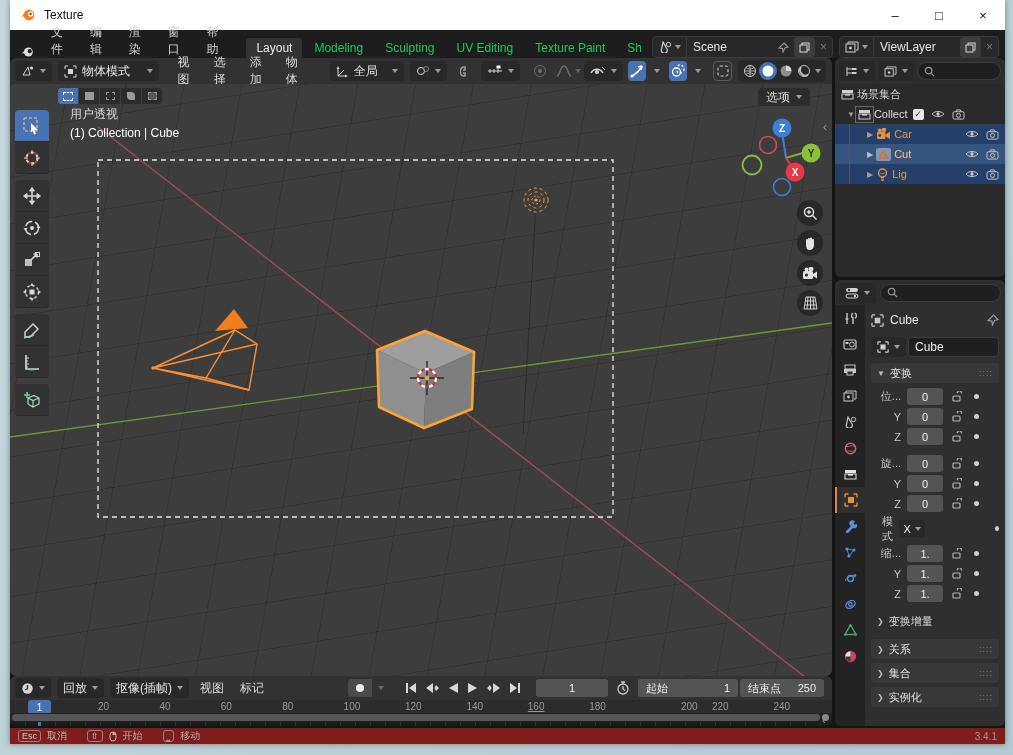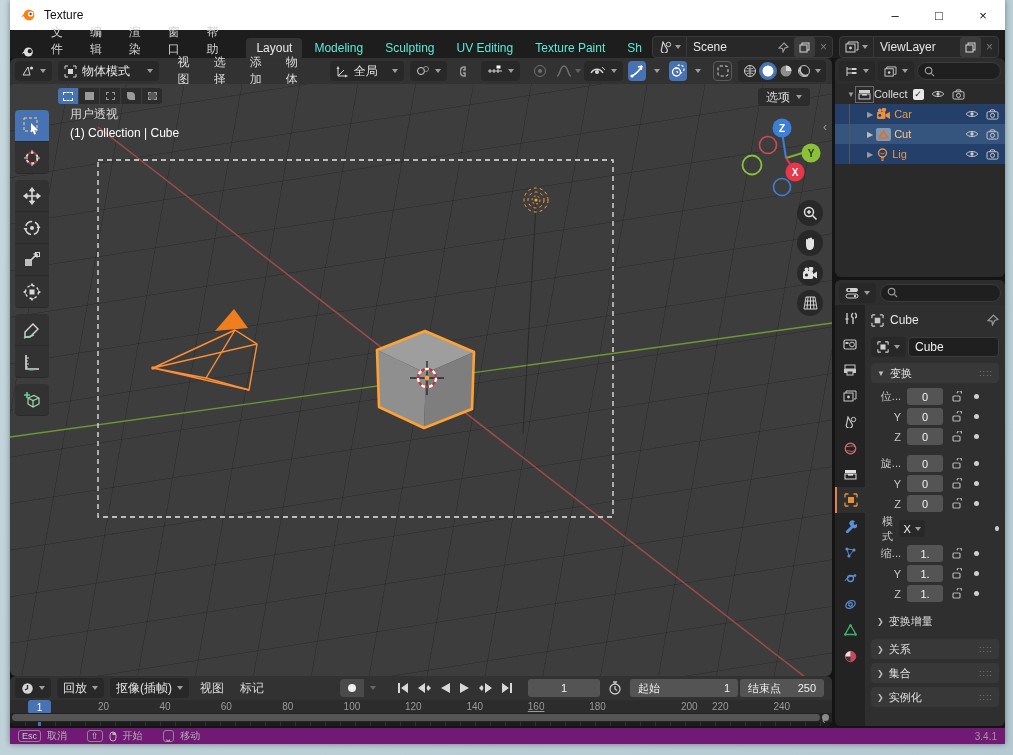--- a/index.html
+++ b/index.html
@@ -3,21 +3,21 @@
 <meta charset="utf-8">
 <style>
 *{box-sizing:border-box;margin:0;padding:0;user-select:none}
 body{background:linear-gradient(135deg,#c6d8de,#b4c9d2);font-family:"Liberation Sans","DejaVu Sans",sans-serif;width:1013px;height:755px;overflow:hidden;position:relative}
 .abs{position:absolute}
 .window{position:absolute;left:10px;top:0;width:995px;height:744px;background:#141414;box-shadow:0 0 6px rgba(0,0,0,.4)}
 .titlebar{position:absolute;left:0;top:0;width:100%;height:30px;background:#ffffff;display:flex;align-items:center;color:#111;font-size:12px}
 .wbtn{width:44px;height:30px;display:flex;align-items:center;justify-content:center;font-size:13px;color:#111}
 .topbar{position:absolute;left:0;top:30px;width:100%;height:28px;background:#1d1d1d;display:flex;align-items:flex-end;font-size:12px;color:#cfcfcf}
 .menu-item{padding:0 10px;color:#d2d2d2}
-.wtab{padding:3px 10px;color:#5eead4;border-radius:4px 4px 0 0;margin-right:2px;white-space:nowrap}
+.wtab{padding:3px 10px;color:#22c55e;border-radius:4px 4px 0 0;margin-right:2px;white-space:nowrap}
 .wtab.active{background:#333333;color:#e8e8e8}
 .idwidget{display:flex;align-items:center;background:#282828;border:1px solid #3a3a3a;border-radius:4px;height:22px;margin-left:6px}
 .idwidget .seg{display:flex;align-items:center;padding:0 5px;height:100%}
 .idwidget .name{color:#e5e5e5;padding:0 6px;min-width:86px}
 .toolheader{position:absolute;left:0;top:58px;width:822px;height:26px;background:#323232;display:flex;align-items:center;font-size:12px;color:#dcdcdc;border-radius:6px 6px 0 0}
 .dd{display:flex;align-items:center;gap:5px;background:#282828;border-radius:4px;height:20px;padding:0 6px;margin:0 3px;color:#e3e3e3}
 .chev{width:0;height:0;border-left:3px solid transparent;border-right:3px solid transparent;border-top:4px solid #9f9f9f;display:inline-block}
 .hmenu{padding:0 8px;color:#dadada}
 .tgl{width:22px;height:20px;border-radius:4px;display:flex;align-items:center;justify-content:center;margin-left:2px}
 .tgl.on{background:#4772b3}
@@ -53,21 +53,21 @@
 .fdot{width:5px;height:5px;border-radius:50%;background:#cfcfcf;margin-left:12px}
 .panelhdr{display:flex;align-items:center;height:20px;background:#383838;border-radius:4px;margin:4px 0;padding:0 6px;color:#e0e0e0}
 .dots{margin-left:auto;color:#7e7e7e;font-size:9px;letter-spacing:1px}
 .timeline{position:absolute;left:0;top:676px;width:822px;height:50px;background:#2b2b2b;border-radius:6px;overflow:hidden}
 .tlheader{height:24px;background:#323232;display:flex;align-items:center;font-size:12px;color:#dcdcdc}
 .ruler{position:absolute;left:0;top:24px;width:100%;height:13px;background:#2c2c2c;font-size:10px;color:#9a9a9a}
 .tick{position:absolute;top:1px}
 .scrollrow{position:absolute;left:0;top:37px;width:100%;height:9px;background:#232323}
 .scrollthumb{position:absolute;left:2px;top:1px;width:808px;height:7px;background:#555555;border-radius:4px}
 .tickstrip{position:absolute;left:0;top:46px;width:100%;height:4px;background:#1c1c1c;background-image:repeating-linear-gradient(90deg,#323232 0 1px,transparent 1px 15px)}
-.statusbar{position:absolute;left:0;top:728px;width:100%;height:16px;background:#701a75;display:flex;align-items:center;font-size:10px;color:#b5b5b5;padding:0 8px;gap:6px}
+.statusbar{position:absolute;left:0;top:728px;width:100%;height:16px;background:#7f1d1d;display:flex;align-items:center;font-size:10px;color:#b5b5b5;padding:0 8px;gap:6px}
 .kbd{border:1px solid #8a8a8a;border-radius:3px;padding:0 3px;height:12px;display:inline-flex;align-items:center;font-size:9px;color:#cdcdcd}
 .field{background:#545454;border-radius:3px;height:18px;display:flex;align-items:center;justify-content:center;color:#f0f0f0;font-size:11px}
 svg{display:block}
 .playicon{fill:#d8d8d8}
 </style>
 </head>
 <body>
 
 <div class="window">
 
@@ -469,20 +469,28 @@
           <span class="chev"></span>
         </span>
         <span class="searchbox">
           <svg width="11" height="11" viewBox="0 0 12 12">
               <circle cx="5" cy="5" r="3.6" fill="none" stroke="#9a9a9a" stroke-width="1.3"></circle>
               <path d="M8 8 L11 11" stroke="#9a9a9a" stroke-width="1.3"></path>
             </svg>
         </span>
       </div>
       <div class="olrow">
+        <svg width="13" height="11" viewBox="0 0 13 11">
+            <rect x="1" y="1" width="11" height="3" fill="#d0d0d0"></rect>
+            <rect x="1" y="5" width="11" height="5" fill="none" stroke="#d0d0d0"></rect>
+            <rect x="4" y="5" width="5" height="1.6" fill="#d0d0d0"></rect>
+          </svg>
+        <span>场景集合</span>
+      </div>
+      <div class="olrow">
         <span style="color:#9a9a9a;font-size:8px;margin-left:6px">▼</span>
         <svg width="13" height="11" viewBox="0 0 13 11" style="outline:1px solid #6a6a6a;outline-offset:2px">
             <rect x="1" y="1" width="11" height="3" fill="#d0d0d0"></rect>
             <rect x="1" y="5" width="11" height="5" fill="none" stroke="#d0d0d0"></rect>
             <rect x="4" y="5" width="5" height="1.6" fill="#d0d0d0"></rect>
           </svg>
         <span style="color:#dedede">Collect</span>
         <span style="width:11px;height:11px;background:#e8e8e8;border-radius:2px;color:#222;font-size:9px;display:flex;align-items:center;justify-content:center;margin-left:2px">✓</span>
         <svg width="14" height="10" viewBox="0 0 16 12" style="margin-left:4px">
             <path d="M1 6 C4 2 12 2 15 6 C12 10 4 10 1 6 Z" fill="none" stroke="#d0d0d0" stroke-width="1.2"></path>
@@ -877,21 +885,21 @@
             <path class="playicon" d="M1 1 L8 6 l-7 5 Z M9 1 h2 v10 h-2 Z"></path>
           </svg>
       </span>
       <span class="field" style="width:72px">1</span>
       <span style="margin:0 8px">
         <svg width="14" height="14" viewBox="0 0 14 14">
             <circle cx="7" cy="8" r="5" fill="none" stroke="#c8c8c8" stroke-width="1.3"></circle>
             <path d="M7 5 v3 l2 1.5 M5 1 h4 M7 1 v2" stroke="#c8c8c8" fill="none" stroke-width="1.3"></path>
           </svg>
       </span>
-      <span class="field" style="width:108px;justify-content:space-between;padding:0 8px">
+      <span class="field" style="width:100px;justify-content:space-between;padding:0 8px">
         <span>起始</span>
           <span>1</span>
       </span>
       <span class="field" style="width:84px;justify-content:space-between;padding:0 8px;margin:0 8px 0 2px">
         <span>结束点</span>
           <span>250</span>
       </span>
     </div>
     <div class="ruler">
       <span class="abs" style="left:18px;top:0;width:23px;height:14px;background:#4772b3;border-radius:3px;color:#fff;font-size:10px;display:flex;align-items:center;justify-content:center">1</span>

